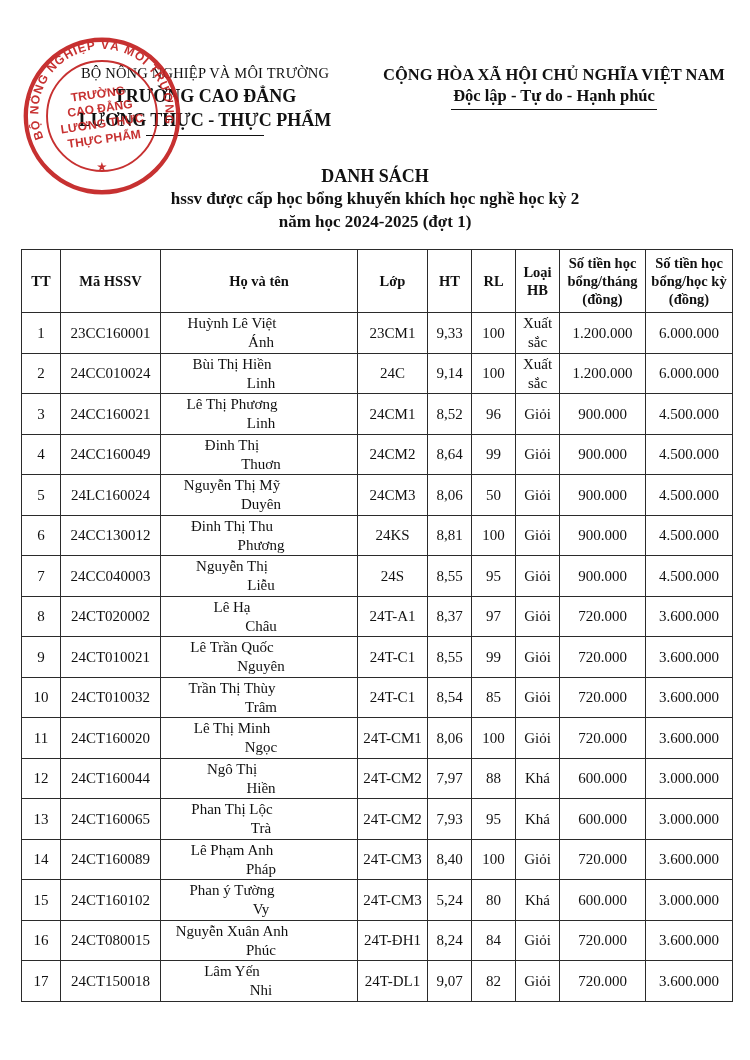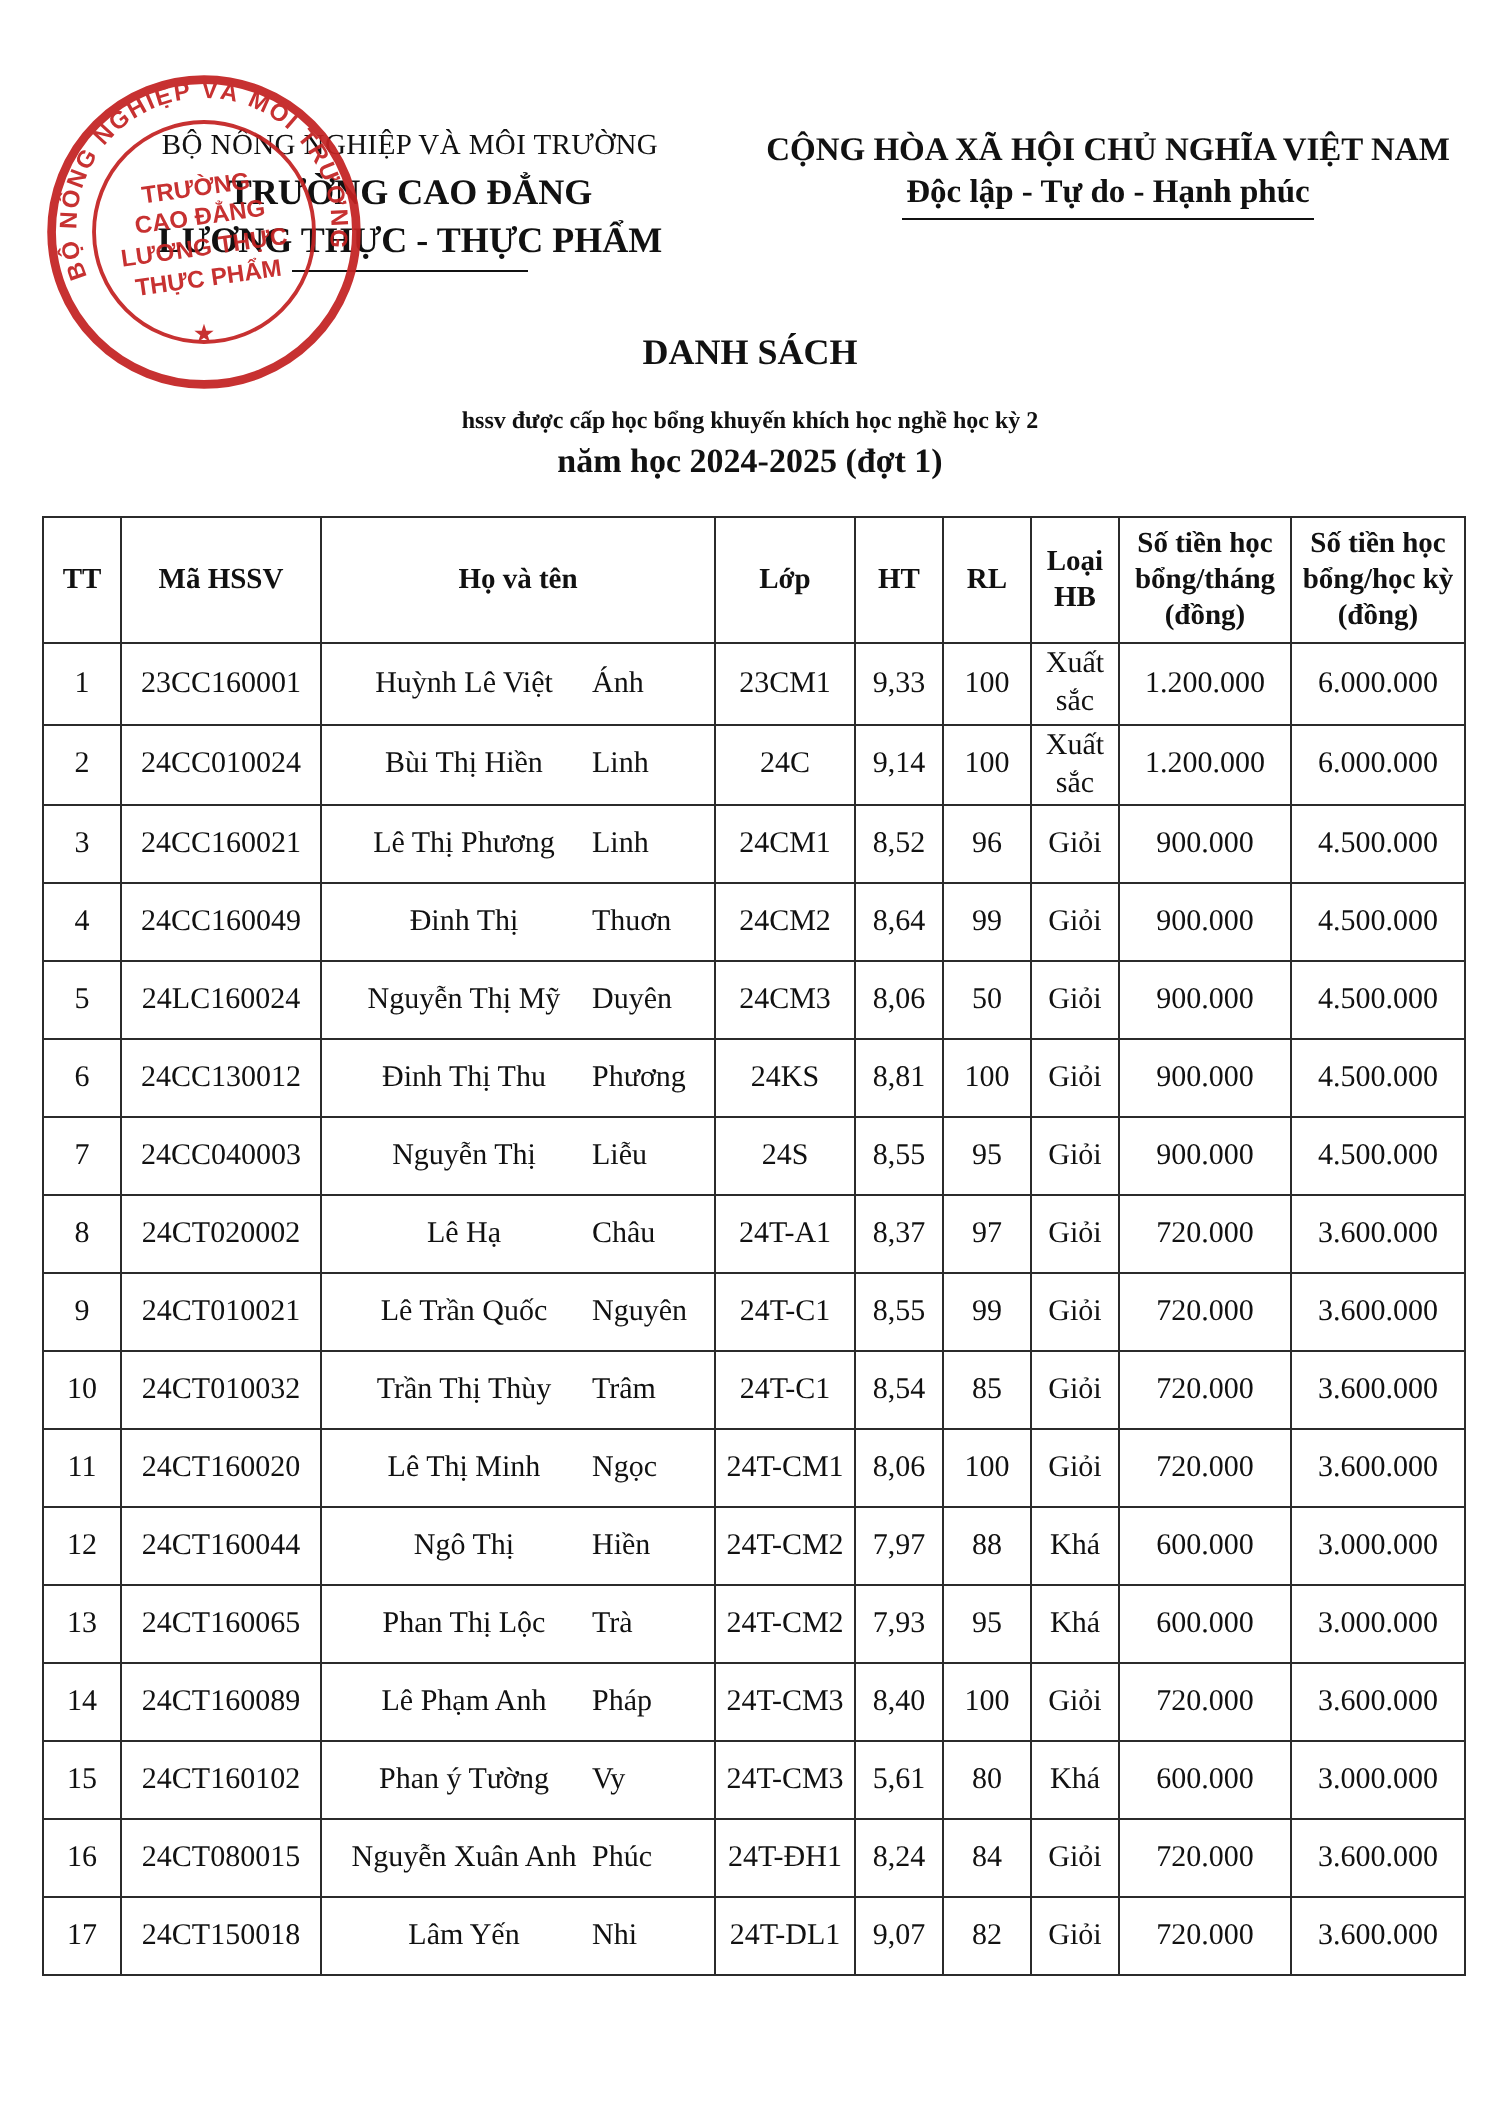--- a/index.html
+++ b/index.html
@@ -14,32 +14,32 @@
   .org-line2,.org-line3{font-size:18px;font-weight:bold;}
   .org-underline{width:118px;border-bottom:1.6px solid #111;margin:3px auto 0;}
   .national-block{position:absolute;top:64px;left:366px;width:376px;text-align:center;line-height:1.3;}
   .nat-line1{font-size:16.5px;font-weight:bold;text-align:center;}
   .nat-line2{font-size:16.5px;font-weight:bold;display:inline-block;border-bottom:1.7px solid #111;padding:0 2px 2px;}
   
   .stamp{position:absolute;top:34px;left:20px;width:164px;height:164px;opacity:.93;}
   
   .title-block{margin-top:0;text-align:center;}
   .title-1{font-size:18px;font-weight:bold;margin-top:18px;}
-  .title-2{font-size:12px;font-weight:bold;margin-top:16px;}
+  .title-2{font-size:17px;font-weight:bold;margin-top:2px;}
   .title-3{font-size:17px;font-weight:bold;margin-top:3px;}
   .subtitle{font-size:15.5px;font-style:italic;margin-top:6px;line-height:1.45;white-space:pre-wrap;}
   .subtitle .upright{font-style:normal;font-size:16.5px;}
   
   table.main{border-collapse:collapse;table-layout:fixed;width:711px;margin:17px 0 0 21px;}
   .main th,.main td{border:1px solid #2b2b2b;text-align:center;vertical-align:middle;
     font-size:15px;padding:1px 3px;overflow:hidden;}
   .main th{font-weight:bold;font-size:14.5px;line-height:1.25;padding:4px 2px;height:50px;}
   .main td{height:36px;line-height:1.25;}
   .name-cell{text-align:left;}
-  .namewrap{display:flex;padding-left:4px;}
+  .namewrap{display:flex;padding-left:4px;flex-direction:column;}
   .ho{flex:none;width:128px;}
   .ten{flex:none;}
   .loai-cell{line-height:1.1;}
 </style>
 </head>
 <body>
 
 <div class="doc-header">
 
   <div class="org-block">
@@ -334,21 +334,21 @@
       <tr>
         <td>15</td>
         <td>24CT160102</td>
         <td class="name-cell">
           <div class="namewrap">
             <span class="ho">Phan ý Tường</span>
             <span class="ten">Vy</span>
           </div>
         </td>
         <td>24T-CM3</td>
-        <td>5,61</td>
+        <td>5,24</td>
         <td>80</td>
         <td class="loai-cell">Khá</td>
         <td>600.000</td>
         <td>3.000.000</td>
       </tr>
       <tr>
         <td>16</td>
         <td>24CT080015</td>
         <td class="name-cell">
           <div class="namewrap">

